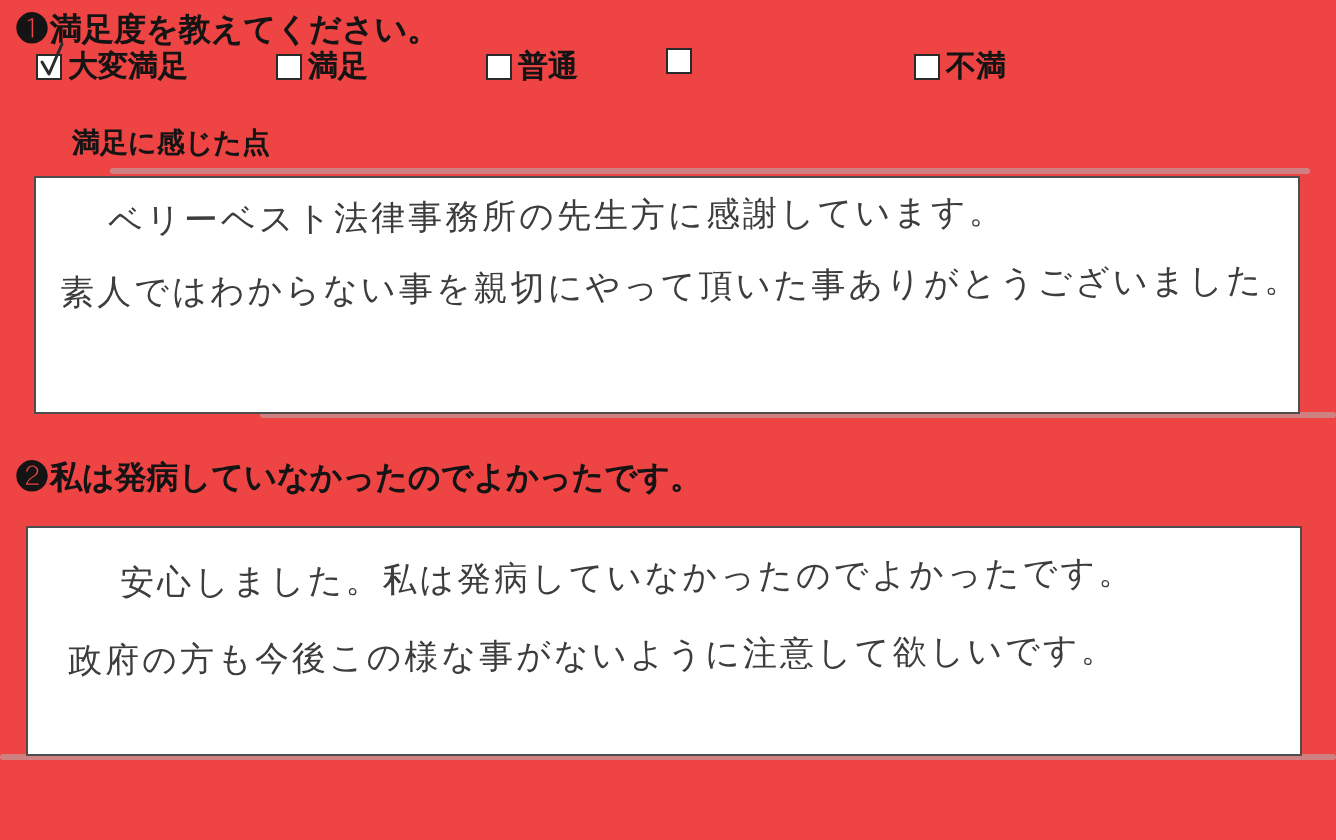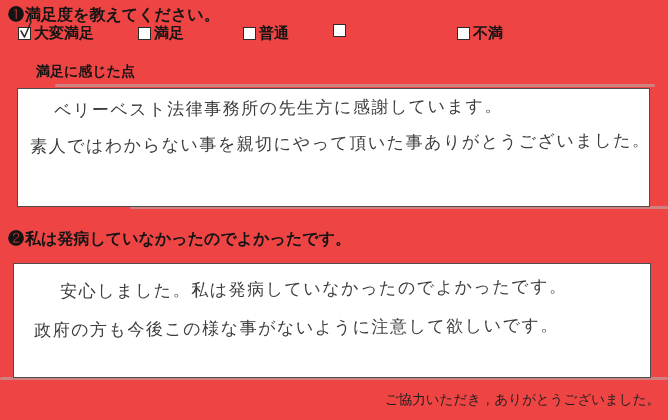--- a/index.html
+++ b/index.html
@@ -119,15 +119,14 @@
 
   <div class="q-heading" style="top:229px">
     <span class="q-num">❷</span><span>私は発病していなかったのでよかったです。</span>
   </div>
 
   <div class="answer-box box2">
     <div class="hw" style="left:46px; top:16px">安心しました。私は発病していなかったのでよかったです。</div>
     <div class="hw" style="left:20px; top:55px">政府の方も今後この様な事がないように注意して欲しいです。</div>
   </div>
 
-  <div class="footer">ご協力いただき，ありがとうございました。</div>
 
 </div>
 
 </body></html>

